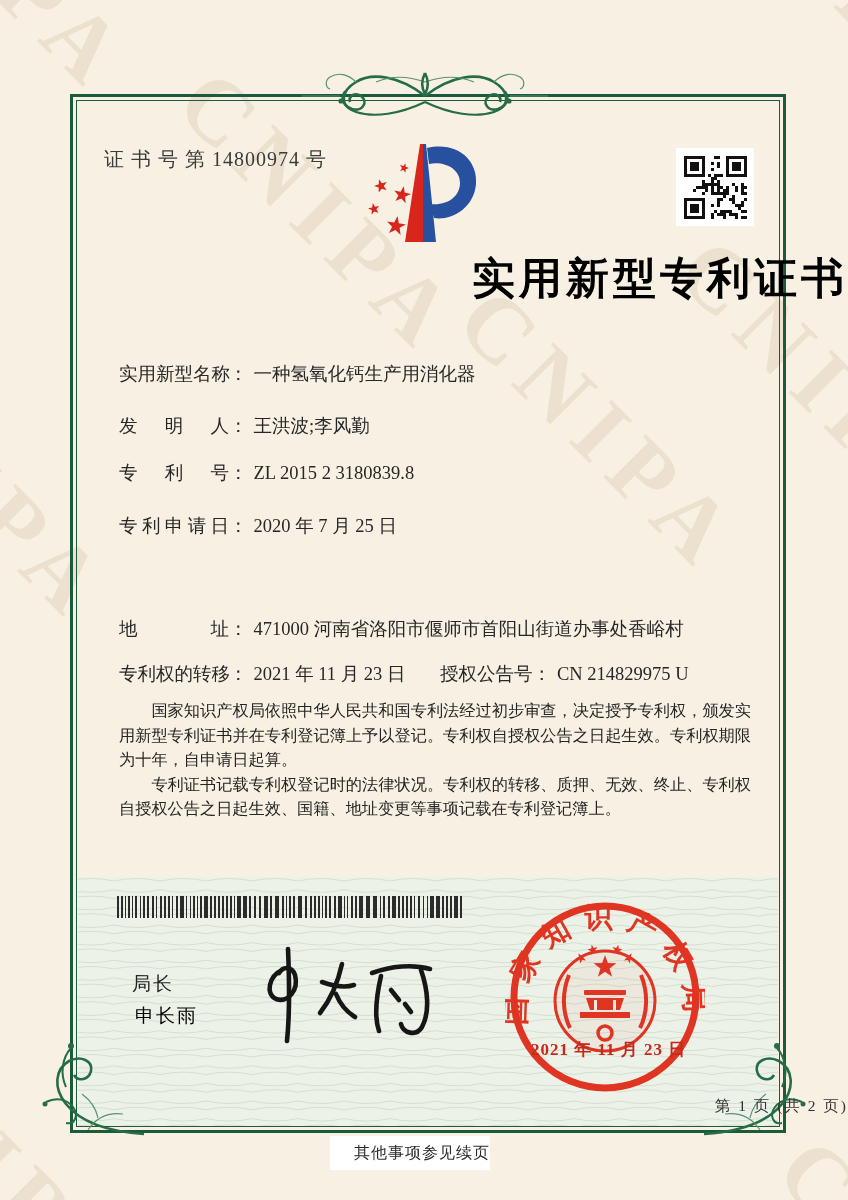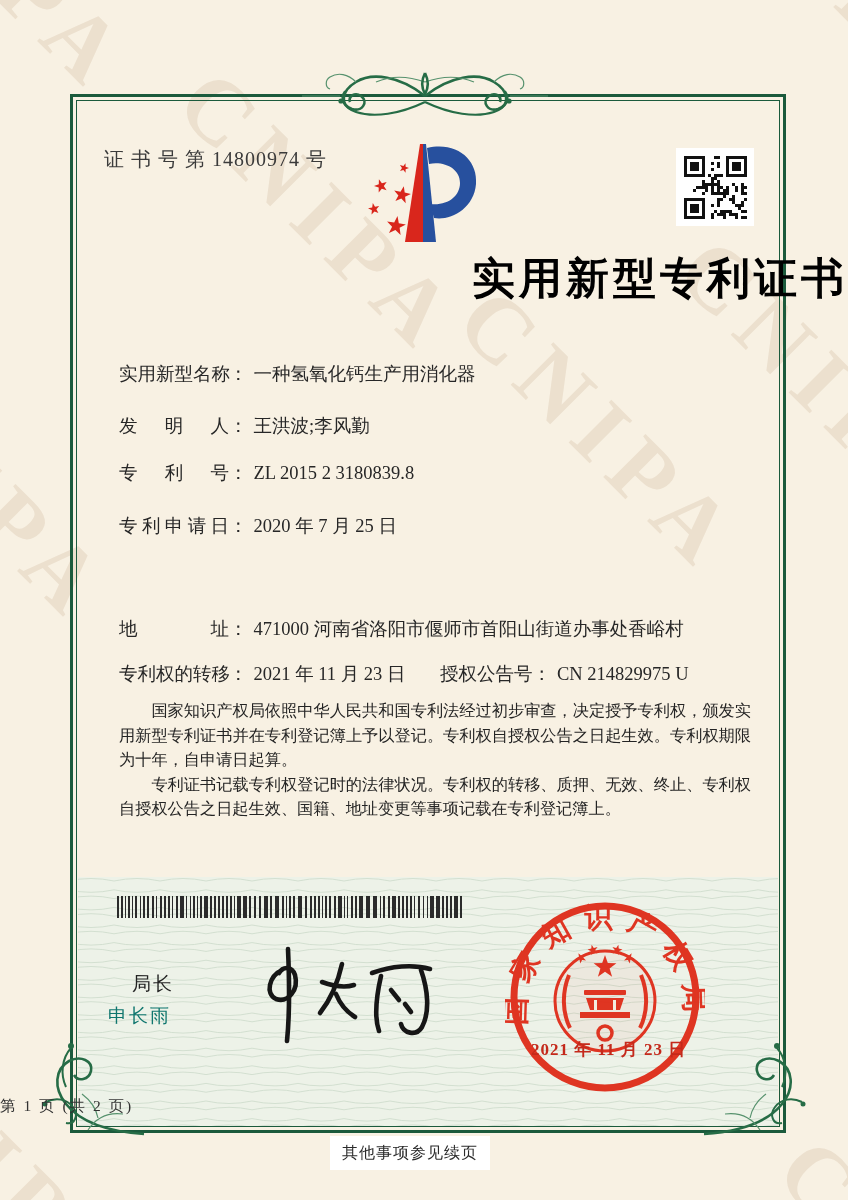--- a/index.html
+++ b/index.html
@@ -45,33 +45,33 @@
 
   .paras{position:absolute;left:119px;top:699px;width:632px;font-size:16.2px;line-height:24.6px;
          color:#242424;text-align:justify;z-index:5;}
   .paras p{margin:0;text-indent:2em;}
 
   .barcode{position:absolute;left:117px;top:896px;z-index:5;}
   .barcode rect{fill:#2b2b2b;}
 
   .director-title{position:absolute;left:124px;top:971px;font-family:"Liberation Sans","DejaVu Sans",sans-serif;
         font-size:19px;color:#222;z-index:5;letter-spacing:2px;margin-left:8px;}
-  .director-name{position:absolute;left:108px;top:1003px;font-family:"Liberation Sans","DejaVu Sans",sans-serif;
-        font-size:19px;color:#0f766e;z-index:5;letter-spacing:2px;}
+  .director-name{position:absolute;left:135px;top:1003px;font-family:"Liberation Sans","DejaVu Sans",sans-serif;
+        font-size:19px;color:#000000;z-index:5;letter-spacing:2px;}
   .signature{position:absolute;left:252px;top:942px;z-index:6;}
   .signature path{fill:none;stroke:#161616;stroke-width:4.6;stroke-linecap:round;stroke-linejoin:round;}
 
   .seal{position:absolute;left:505px;top:897px;z-index:6;opacity:.95;}
   .seal-date{position:absolute;left:531px;top:1038px;font-size:17px;color:#c4291b;z-index:7;
              letter-spacing:1px;white-space:nowrap;font-weight:700;}
 
-  .page-num{position:absolute;left:0;right:0;top:1096px;text-align:left;font-size:15.5px;color:#333;
+  .page-num{position:absolute;left:0;right:0;top:1096px;text-align:right;font-size:15.5px;color:#333;
             letter-spacing:2px;z-index:5;}
   .note-box{position:absolute;left:330px;top:1136px;width:160px;height:34px;background:#ffffff;z-index:5;
-            text-align:center;line-height:34px;font-size:16px;color:#2b2b2b;letter-spacing:1px;}
+            text-align:right;line-height:34px;font-size:16px;color:#2b2b2b;letter-spacing:1px;}
 </style>
 </head>
 <body>
 
 <div class="page">
 
   <span class="wm" style="left:320px;top:212px;">CNIPA</span>
   <span class="wm" style="left:600px;top:430px;">CNIPA</span>
   <span class="wm" style="left:-30px;top:480px;">CNIPA</span>
   <span class="wm" style="left:820px;top:380px;">CNIPA</span>

